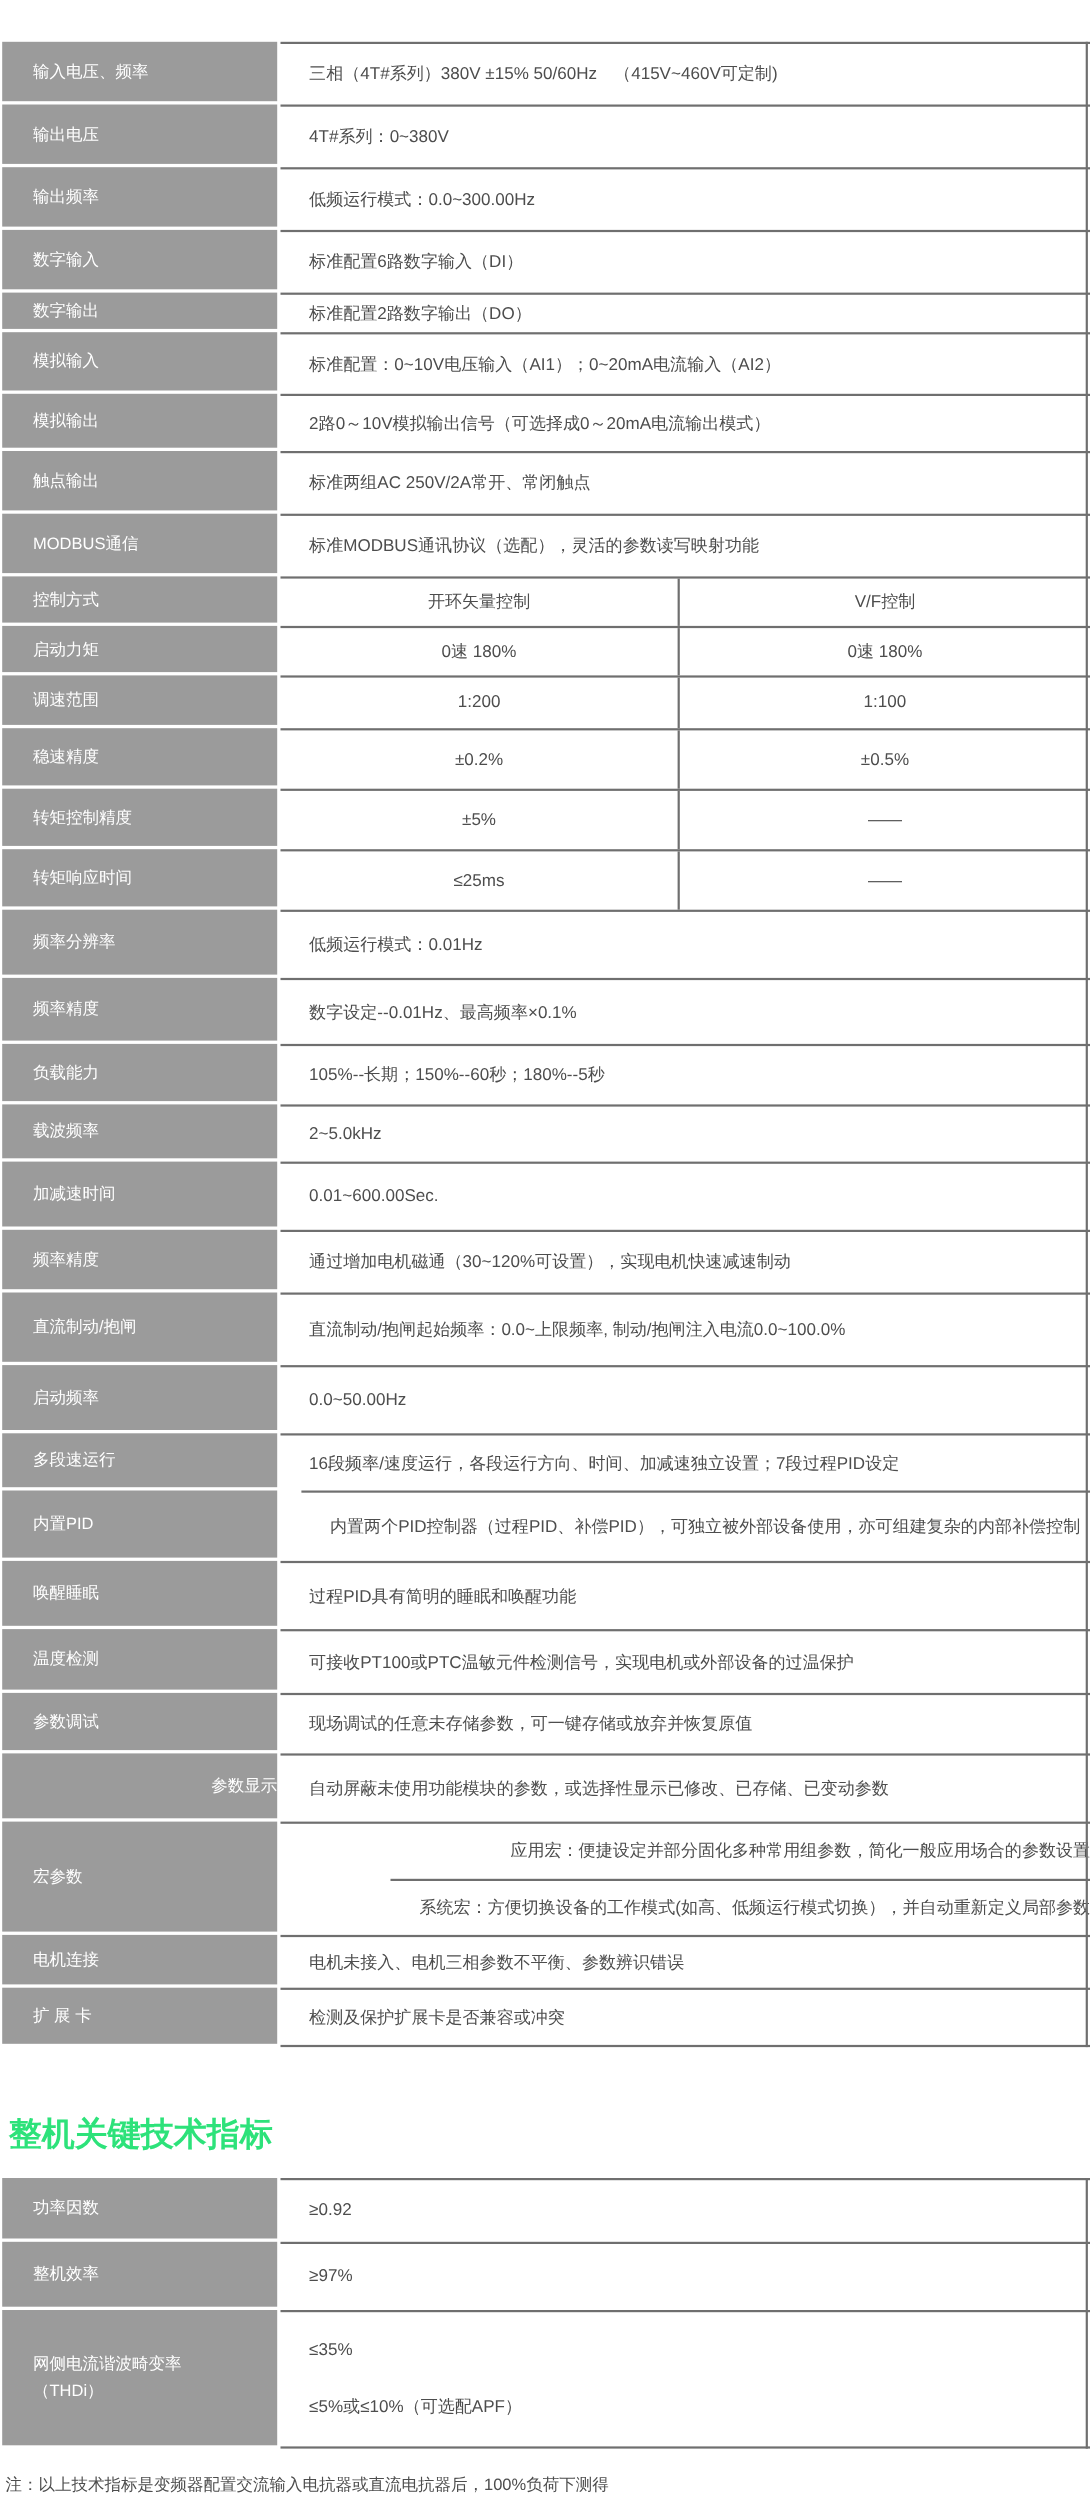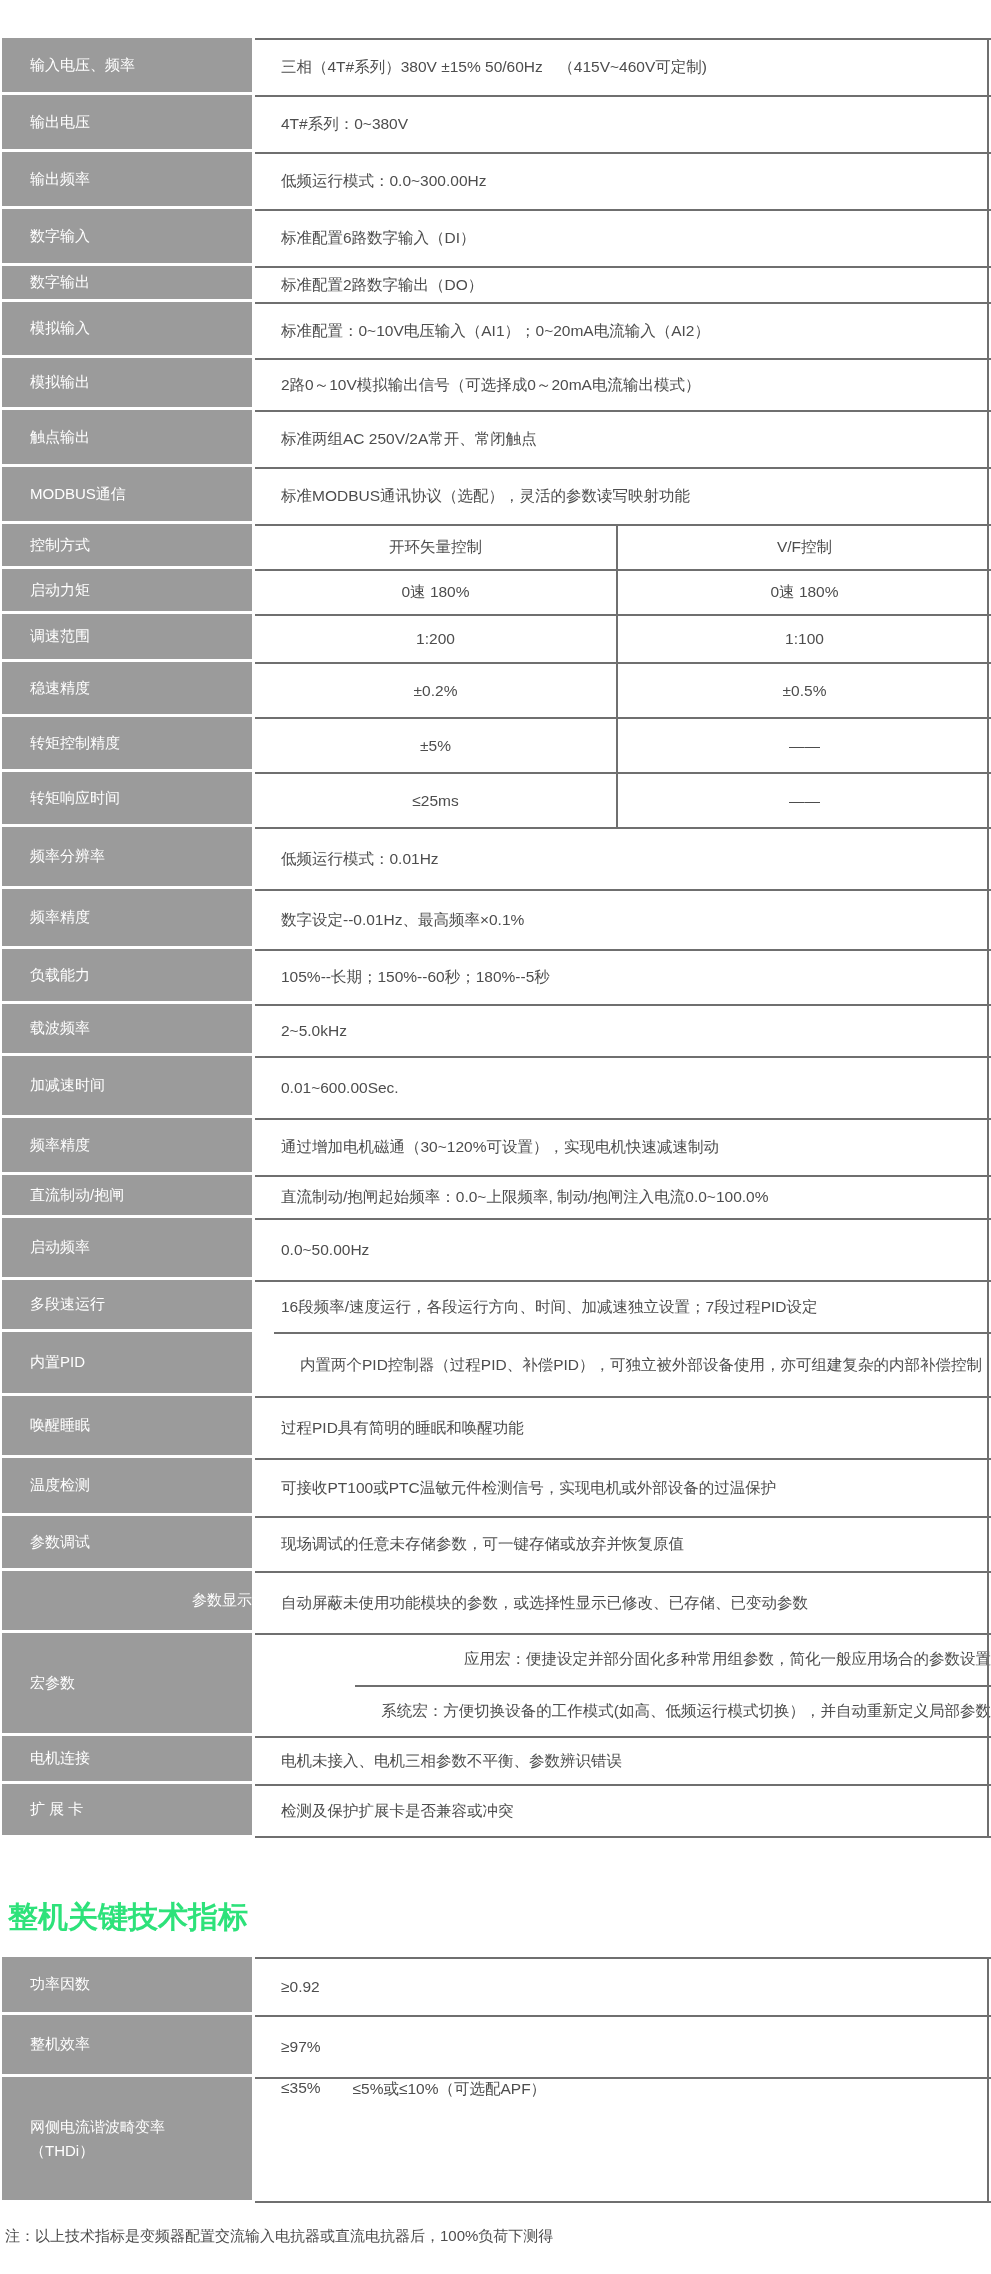--- a/index.html
+++ b/index.html
@@ -29,21 +29,21 @@
     display: flex; align-items: center; min-width: 0;
   }
   .cell-value.simple { padding-left: 26px; }
   .cell-value.last { border-bottom: 2px solid var(--line, #6f6f6f); }
   .cell-value.split { padding: 0; }
   .vcol { flex: 1; height: 100%; display: flex; align-items: center; justify-content: center; }
   .vcol.first { flex: 0 0 363px; border-right: 2px solid var(--line, #6f6f6f); box-sizing: border-box; }
   .cell-value.multi { flex-direction: column; align-items: flex-end; padding: 0; }
   .vrow { flex: 1; display: flex; align-items: center; padding-left: 26px; box-sizing: border-box; }
   .vrow.sep { border-top: 2px solid var(--line, #6f6f6f); }
-  .cell-value.stack { flex-direction: row; align-items: flex-start; padding-left: 26px; gap: 32px; }
+  .cell-value.stack { flex-direction: column; justify-content: center; align-items: flex-start; padding-left: 26px; gap: 32px; }
   .vtext { white-space: nowrap; }
   .section-title {
     margin: 59px 0 0 8px; height: 34px; box-sizing: border-box;
     font-size: 30px; font-weight: 700; color: var(--accent, #2de27a);
   }
   .footnote { margin: 24px 0 0 5px; font-size: 15px; color: var(--value-text, #4d4d4d); }
 </style>
 </head>
 <body>
 
@@ -198,21 +198,21 @@
         <div class="cell-value simple">
           <span class="vtext">0.01~600.00Sec.</span>
         </div>
       </div>
       <div class="row" style="height: 57px;">
         <div class="cell-label">频率精度</div>
         <div class="cell-value simple">
           <span class="vtext">通过增加电机磁通（30~120%可设置），实现电机快速减速制动</span>
         </div>
       </div>
-      <div class="row" style="height: 43px;">
+      <div class="row" style="height: 66px;">
         <div class="cell-label">直流制动/抱闸</div>
         <div class="cell-value simple">
           <span class="vtext">直流制动/抱闸起始频率：0.0~上限频率, 制动/抱闸注入电流0.0~100.0%</span>
         </div>
       </div>
       <div class="row" style="height: 62px;">
         <div class="cell-label">启动频率</div>
         <div class="cell-value simple">
           <span class="vtext">0.0~50.00Hz</span>
         </div>

